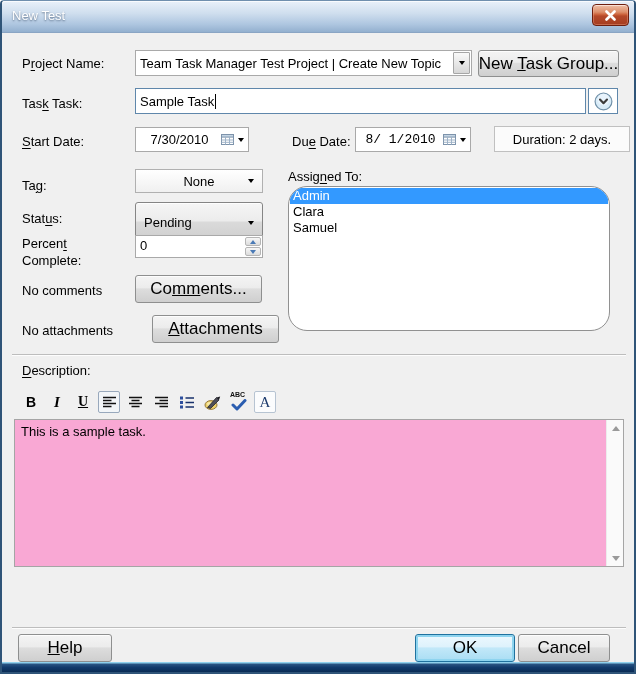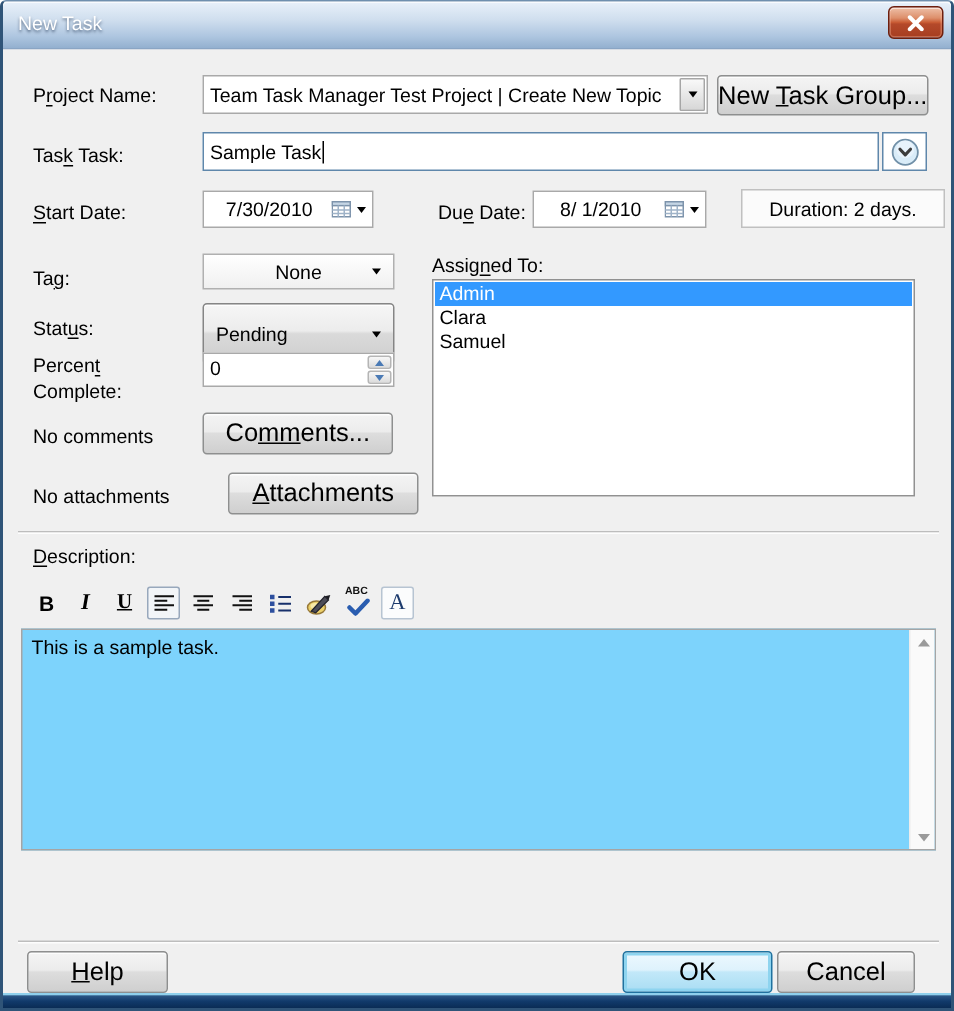--- a/index.html
+++ b/index.html
@@ -121,21 +121,21 @@
   .tbi.boxed { border:1px solid #98a8bc; background:#f2f5f8; border-radius:2px; }
   .tb-b { font-weight:bold; font-size:14px; }
   .tb-i { font-family:"Liberation Serif", serif; font-style:italic; font-weight:bold; font-size:15px; }
   .tb-u { font-family:"Liberation Serif", serif; font-weight:bold; font-size:14px; text-decoration:underline; }
   .tb-a { font-family:"Liberation Serif", serif; font-size:15px; color:#1e3c6e; }
   .spell { position:relative; width:20px; height:20px; }
   .spell .abc { position:absolute; top:-1px; left:1px; font-size:7px; font-weight:bold; letter-spacing:0; color:#111; }
   .spell svg { position:absolute; left:2px; top:7px; }
 
   
-  .descbox { position:absolute; left:12px; top:418px; width:610px; height:148px; background:#7dd3fc; border:1px solid #a5a5a5; }
+  .descbox { position:absolute; left:12px; top:418px; width:610px; height:148px; background:#f9a8d4; border:1px solid #a5a5a5; }
   .desc-text { position:absolute; left:0; top:0; right:18px; bottom:0; padding:4px 6px; cursor:text; }
   .vscroll { position:absolute; right:0; top:0; bottom:0; width:17px; background:#fafafa; border-left:1px solid #ececec; }
   .vs-up, .vs-dn { position:absolute; left:0; width:17px; height:16px; display:flex; align-items:center; justify-content:center; cursor:pointer; }
   .vs-up { top:0; } .vs-dn { bottom:0; }
   .vs-up span { width:0; height:0; border-left:4px solid transparent; border-right:4px solid transparent; border-bottom:5px solid #9a9a9a; }
   .vs-dn span { width:0; height:0; border-left:4px solid transparent; border-right:4px solid transparent; border-top:5px solid #9a9a9a; }
 
   
   .bottom-strip {
     position:absolute; left:0; right:0; bottom:0; height:10px;
@@ -143,21 +143,21 @@
   }
 
   .chevbox { position:absolute; background:#fff; border:1px solid #a9a9a9; display:flex; align-items:center; justify-content:center; cursor:pointer; }
 </style>
 </head>
 <body>
 
 <div class="window">
 
   <div class="titlebar">
-    <span class="title">New Task</span>
+    <span class="title">New Test</span>
     <div class="close-btn">
       <svg width="13" height="11" viewBox="0 0 13 11">
         <path d="M2.5 1.5 L10.5 9.5 M10.5 1.5 L2.5 9.5" stroke="#ffffff" stroke-width="2.6" stroke-linecap="round"></path>
       </svg>
     </div>
   </div>
 
   <div class="lbl" style="left:20px; top:55px;"><span>P</span><u>r</u><span>oject Name:</span></div>
   <div class="field" style="left:133px; top:49px; width:337px; height:26px;">
     <span class="txt">Team Task Manager Test Project | Create New Topic</span>
@@ -188,21 +188,21 @@
     <span class="icons">
       <svg width="14" height="13" viewBox="0 0 14 13">
         <rect x="0.5" y="1.5" width="12" height="10" fill="#fff" stroke="#7d93ab"></rect>
         <rect x="0.5" y="1.5" width="12" height="2.6" fill="#c5d5e4" stroke="#7d93ab"></rect>
         <path d="M4.5 4 V11.5 M8.5 4 V11.5 M0.5 7 H12.5 M0.5 9.3 H12.5" stroke="#9fb3c8" stroke-width="1"></path>
       </svg>
       <span class="arr-dn"></span>
     </span>
   </div>
   <div class="lbl" style="left:290px; top:133px;"><span>Du</span><u>e</u><span> Date:</span></div>
-  <div class="datepicker" style="left:353px; top:126px; width:116px; height:25px;">
+  <div class="datepicker" style="left:353px; top:126px; width:116px; height:25px;font-family:Liberation Mono, monospace;">
     <span class="txt">8/ 1/2010</span>
     <span class="icons">
       <svg width="14" height="13" viewBox="0 0 14 13">
         <rect x="0.5" y="1.5" width="12" height="10" fill="#fff" stroke="#7d93ab"></rect>
         <rect x="0.5" y="1.5" width="12" height="2.6" fill="#c5d5e4" stroke="#7d93ab"></rect>
         <path d="M4.5 4 V11.5 M8.5 4 V11.5 M0.5 7 H12.5 M0.5 9.3 H12.5" stroke="#9fb3c8" stroke-width="1"></path>
       </svg>
       <span class="arr-dn"></span>
     </span>
   </div>
@@ -210,21 +210,21 @@
     <span>Duration: 2 days.</span>
   </div>
 
   <div class="lbl" style="left:20px; top:177px;"><span>Ta</span><u>g</u><span>:</span></div>
   <div class="flatcombo" style="left:133px; top:168px; width:128px; height:24px;">
     <span>None</span>
     <span class="arr-dn"></span>
   </div>
 
   <div class="lbl" style="left:286px; top:168px;"><span>Assig</span><u>n</u><span>ed To:</span></div>
-  <div class="listbox" style="left:286px; top:185px; width:322px; height:145px;">
+  <div class="listbox" style="left:286px; top:185px; width:322px; height:145px;border-radius:19px;">
     <div class="item sel">Admin</div>
     <div class="item">Clara</div>
     <div class="item">Samuel</div>
   </div>
 
   <div class="lbl" style="left:20px; top:210px;"><span>Stat</span><u>u</u><span>s:</span></div>
   <div class="themecombo" style="left:133px; top:201px; width:128px; height:41px;">
     <span class="txt">Pending</span>
     <span class="arr-dn"></span>
   </div>

